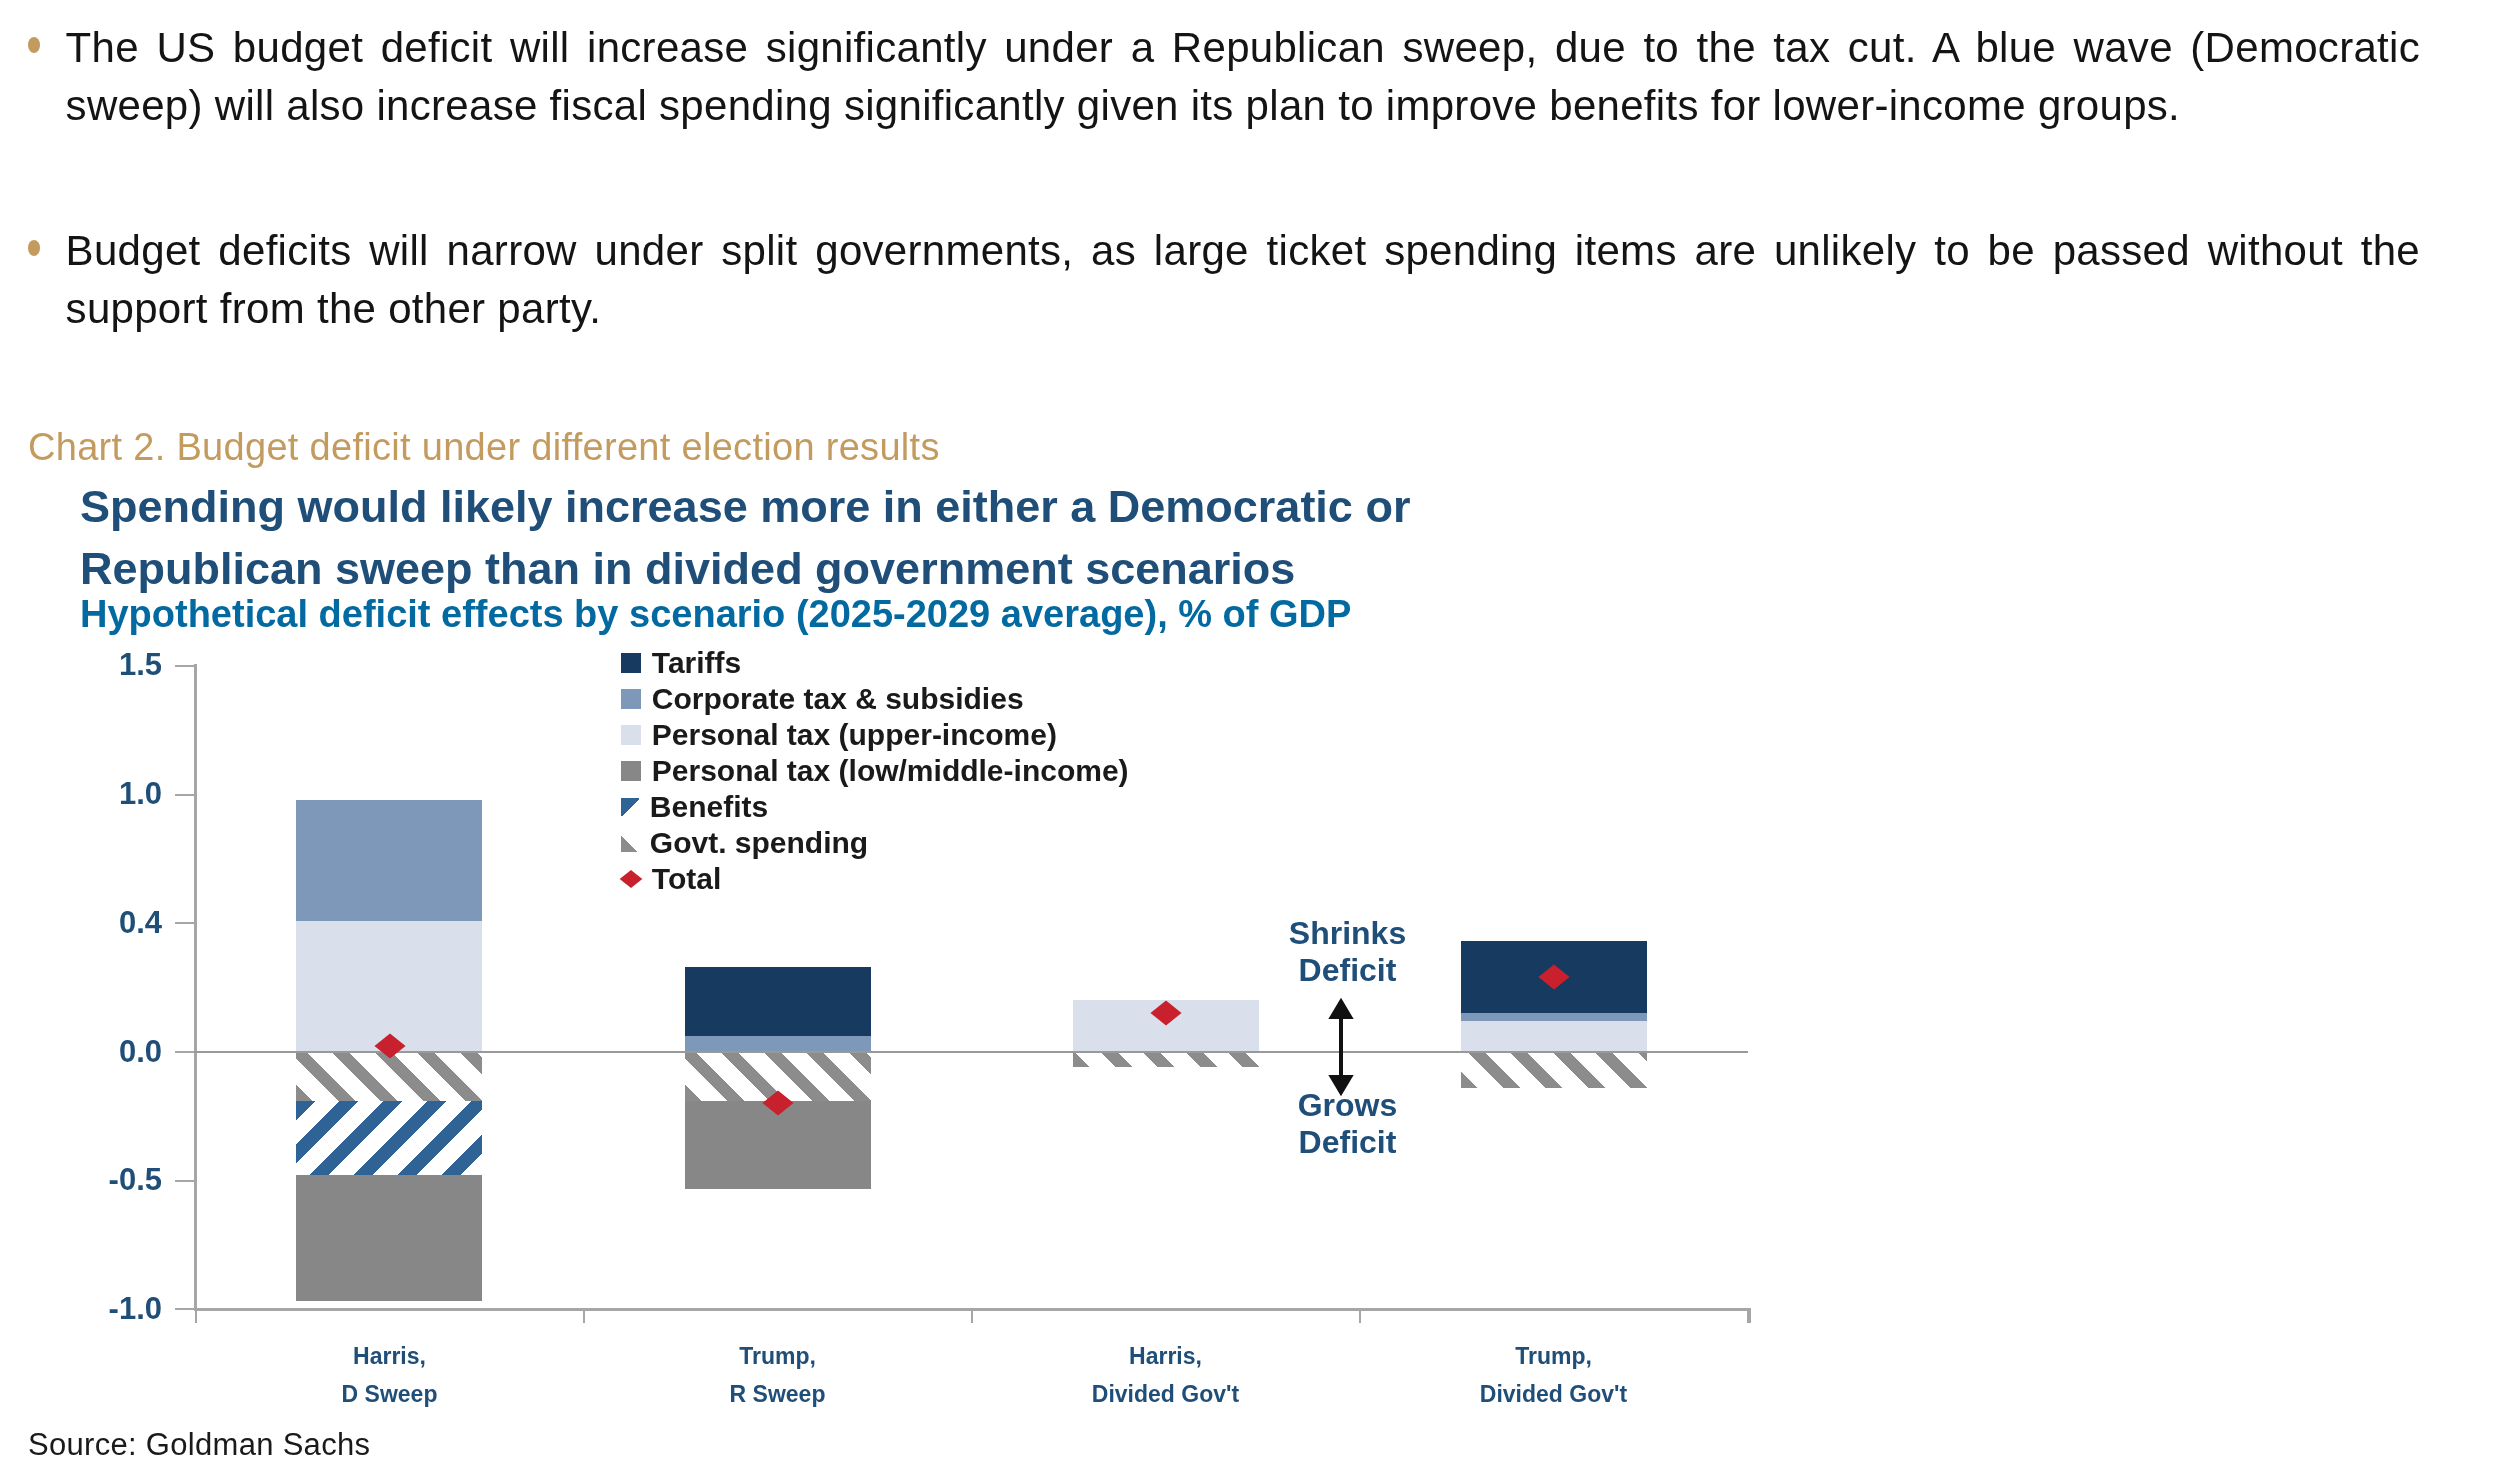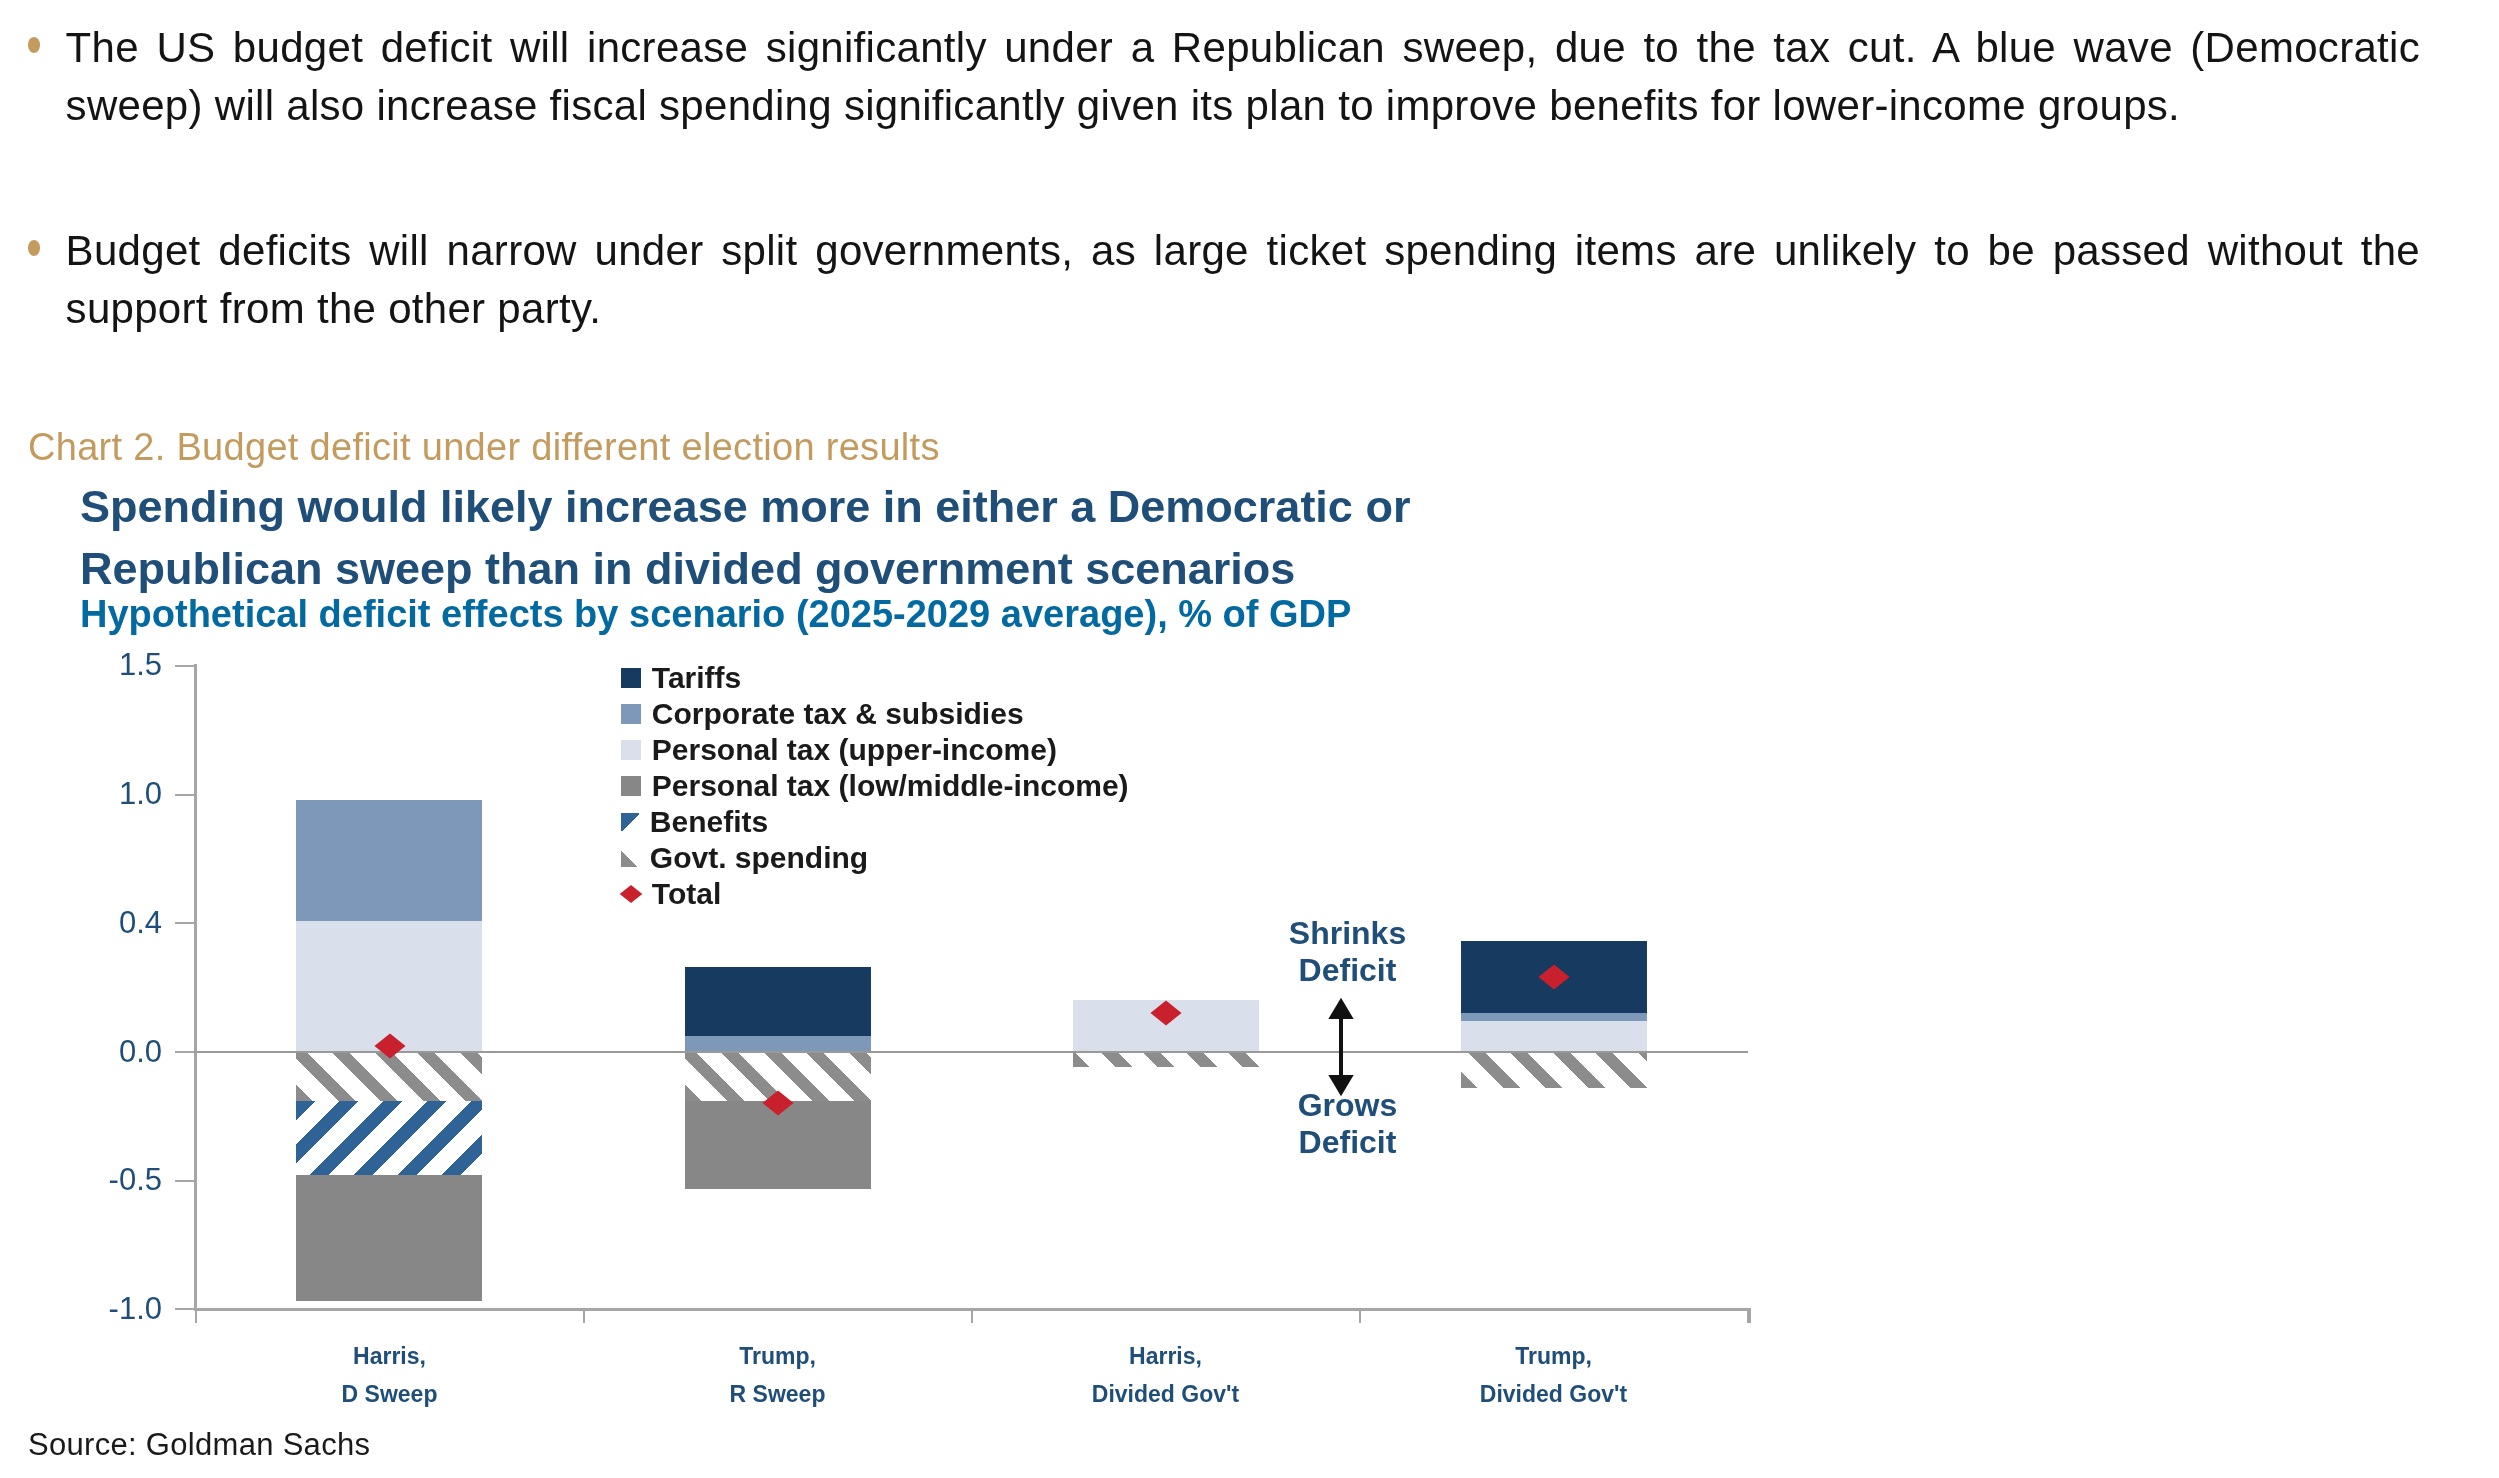--- a/index.html
+++ b/index.html
@@ -12,30 +12,30 @@
   .bullet .btxt{flex:1;font-size:42px;line-height:58px;color:#141414;text-align:justify;letter-spacing:0.3px;}
 
   
   .caption{position:absolute;left:28px;top:426px;font-size:38px;color:#C49B5F;letter-spacing:0.3px;}
   .ctitle{position:absolute;left:80px;top:476px;font-size:45px;line-height:62px;font-weight:bold;color:#1F4E79;}
   .csub{position:absolute;left:80px;top:593px;font-size:38px;font-weight:bold;color:#0369a1;}
 
   
   .axis{position:absolute;background:#A6A6A6;}
   .zeroline{position:absolute;background:#999999;z-index:2;}
-  .ytick-label{position:absolute;width:128px;text-align:right;font-size:31px;font-weight:normal;color:#1F4E79;}
+  .ytick-label{position:absolute;width:128px;text-align:right;font-size:31px;font-weight:bold;color:#1F4E79;}
   .xlabel{position:absolute;width:317px;text-align:center;font-size:23px;line-height:38px;font-weight:bold;color:#1F4E79;}
   .seg{position:absolute;z-index:1;}
   .hatch-gray{background:repeating-linear-gradient(45deg,#8C8C8C 0 12px,#ffffff 12px 30px);}
   .hatch-blue{background:repeating-linear-gradient(135deg,#2F6295 0 13.5px,#ffffff 13.5px 31px);}
   .dmark{position:absolute;z-index:3;}
   .dmark .din{width:22px;height:22px;margin:2px auto;transform:scaleY(0.8) rotate(45deg);}
 
   
-  .legend{position:absolute;left:621px;top:645px;z-index:4;margin-top:15px;}
+  .legend{position:absolute;left:621px;top:645px;z-index:4;}
   .lrow{display:flex;align-items:center;height:36px;}
   .lsw{flex:none;}
   .lsw.solid{width:20px;height:20px;}
   .lsw.hatch-gray,.lsw.hatch-blue{width:18px;height:18px;}
   .lsw.diamond{width:16px;height:16px;transform:scaleY(0.8) rotate(45deg);margin:0 2px;}
   .llab{margin-left:10.8px;font-size:30px;font-weight:bold;color:#1a1a1a;white-space:nowrap;}
 
   
   .ann{position:absolute;width:189px;text-align:center;font-size:32px;line-height:37px;font-weight:bold;color:#1F4E79;z-index:4;}
   .arrow-svg{position:absolute;z-index:4;}

